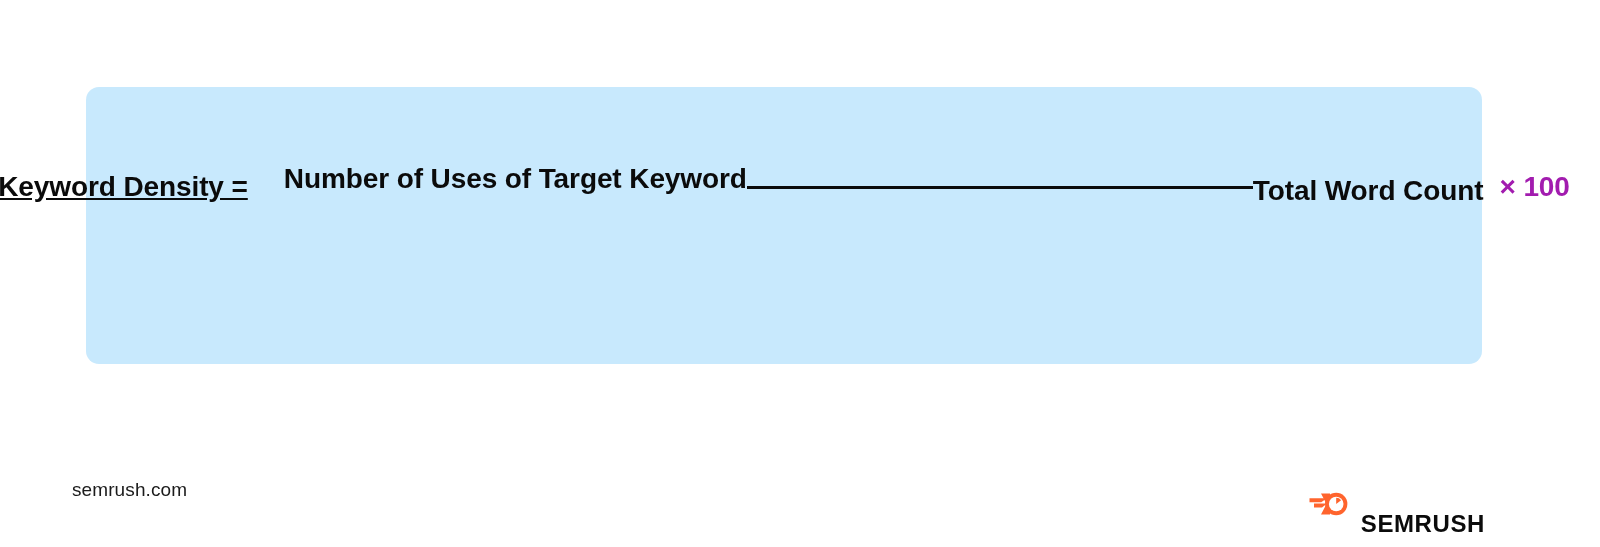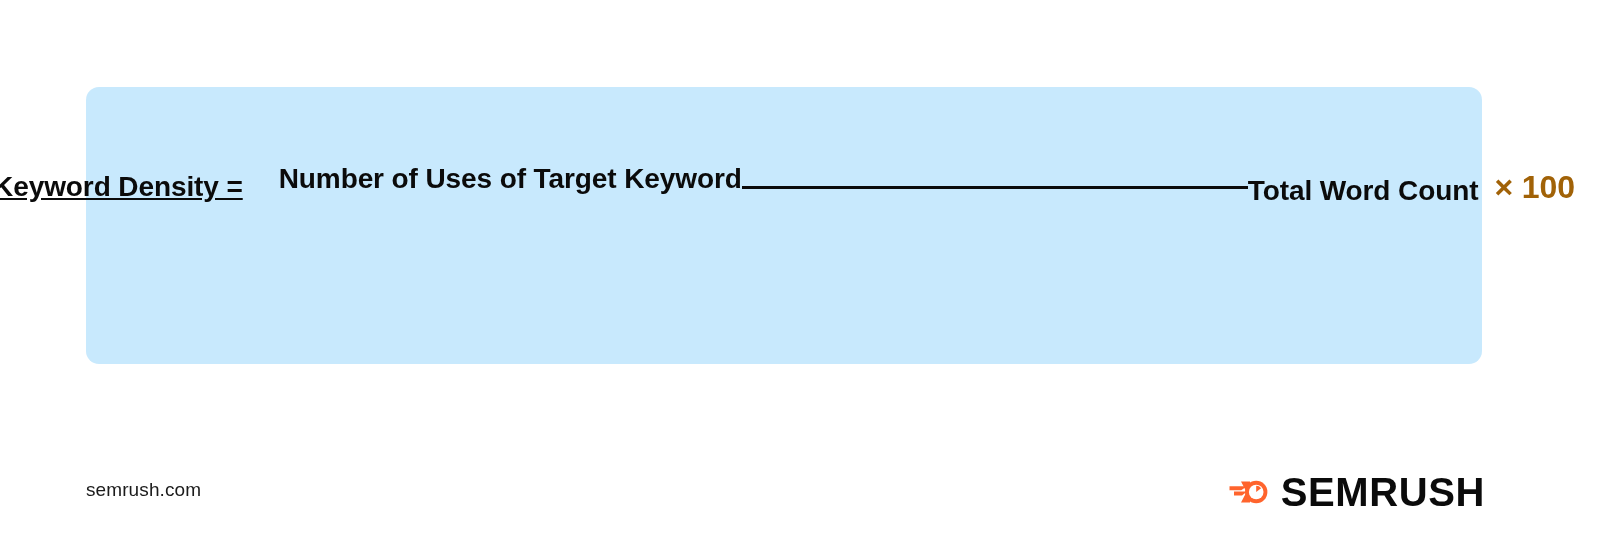--- a/index.html
+++ b/index.html
@@ -86,32 +86,32 @@
   .fraction-bar {
     width: 506px;
     height: 3px;
     background: #0b0b0b;
     border-radius: 0;
   }
 
   .eq-rhs {
     font-family: "Liberation Sans", sans-serif;
     font-weight: bold;
-    font-size: 32px;
+    font-size: 28px;
     letter-spacing: -0.1px;
-    color: #a16207;
+    color: #a21caf;
     white-space: nowrap;
     line-height: 1;
     padding-bottom: 1px;
   }
 
   
   .footer-domain {
     position: absolute;
-    left: 86px;
+    left: 72px;
     top: 480px;
     font-family: "Liberation Sans", sans-serif;
     font-size: 19px;
     font-weight: normal;
     color: #1b1b1b;
     letter-spacing: 0.1px;
     line-height: 1;
     white-space: nowrap;
   }
 
@@ -128,25 +128,26 @@
   .brand-mark {
     width: 42px;
     height: 30px;
     display: block;
     flex: 0 0 auto;
   }
 
   .brand-wordmark {
     font-family: "Liberation Sans", sans-serif;
     font-weight: bold;
-    font-size: 40px;
+    font-size: 24px;
     letter-spacing: 0.6px;
     color: #0b0b0b;
     line-height: 1;
     white-space: nowrap;
+    margin-top: 40px;
   }
 </style>
 </head>
 <body>
 
 <div class="page">
 
   <div class="formula-panel">
 
     <div class="equation">

